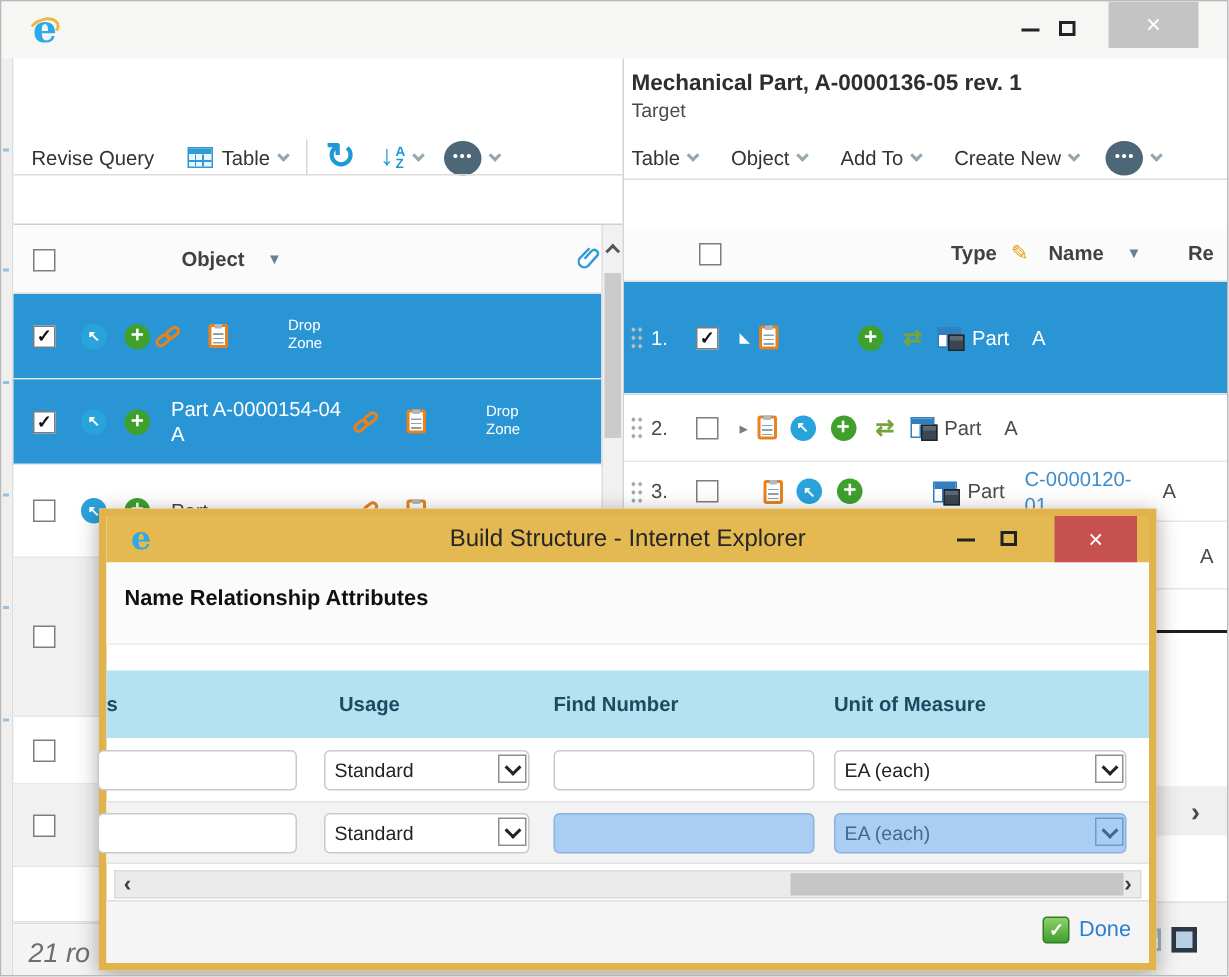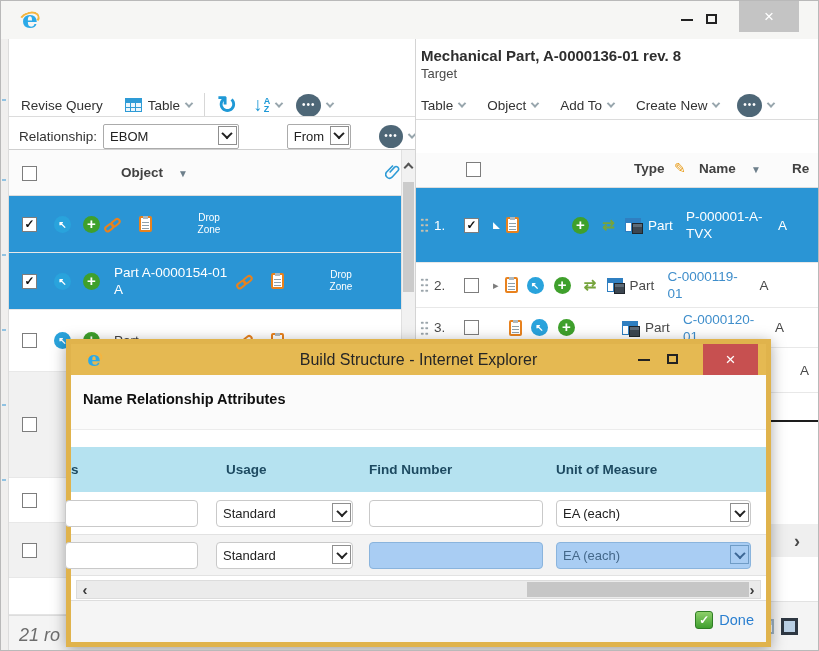--- a/index.html
+++ b/index.html
@@ -85,21 +85,21 @@
   .part-ic::after { content:""; position:absolute; right:-3px; bottom:-3px; width:9px; height:9px; background:#3c4650; border:1px solid #20262c; box-shadow:inset 0 3px 0 #5d6a76; }
 
   .pencil { color:#e8980f; font-size:14px; transform:rotate(0deg); }
   .drag-dots { width:9px; height:16px; background-image:radial-gradient(circle,#c9c1ae 1.2px,transparent 1.4px); background-size:4.5px 5.5px; flex:none; }
   .drag-dots.gray { background-image:radial-gradient(circle,#9aa4aa 1.2px,transparent 1.4px); }
 
   .vscroll { top:0; bottom:0; width:14px; background:#f1f1f1; border-left:1px solid #e0e0e0; }
   .vscroll .up { position:absolute; top:14px; left:3px; width:7px; height:7px; border-left:2px solid #555; border-top:2px solid #555; transform:rotate(45deg); }
   .vscroll .thumb { position:absolute; left:1px; right:1px; top:32px; height:110px; background:#cbcbcb; }
 
-  .dropzone { font-size:10px; line-height:12px; text-align:center; width:34px; flex:none; }
+  .dropzone { font-size:10px; line-height:12px; text-align:left; width:34px; flex:none; }
   .link { color:#3f8ecb; }
   .rownum { font-size:13.5px; width:20px; flex:none; }
   .tri-exp { color:#fff; font-size:9px; flex:none; }
   .tri-col { color:#7c7c7c; font-size:11px; flex:none; }
 
   .cell-text { font-size:13.5px; line-height:17px; }
 
   
   .modal { left:65px; top:338px; width:705px; height:308px; background:#fff; border:5px solid #e0b34c; box-shadow:0 3px 14px rgba(0,0,0,.35); z-index:10; }
   .modal-tb { position:absolute; left:0; top:0; right:0; height:31px; background:#e5b952; display:flex; align-items:center; }
@@ -177,33 +177,20 @@
         <span class="az">A<br>Z</span>
       </span>
       <span class="chev"></span>
     <span style="width:14px"></span>
     <span class="dots-circle"></span>
       <span class="chev"></span>
   </div>
 
   <div class="hline" style="top:77px;"></div>
 
-  <div class="abs filter-bar" style="left:10px;top:82px;height:30px;width:396px;">
-    <span>Relationship:</span>
-    <span class="sel" style="width:140px;margin-left:6px;">
-      <select><option>EBOM</option></select>
-      <span class="arrbox"></span>
-    </span>
-    <span class="sel" style="width:66px;margin-left:48px;">
-      <select><option>From</option></select>
-      <span class="arrbox"></span>
-    </span>
-    <span class="dots-circle" style="margin-left:28px;"></span>
-      <span class="chev"></span>
-  </div>
 
   <div class="hline" style="top:110px;background:#cfcfcf;"></div>
 
   <div class="abs" style="left:0;top:111px;width:392px;height:46px;background:#fbfbfb;border-bottom:1px solid #ddd;">
     <span class="cb abs" style="left:13px;top:16px;"></span>
     <span class="abs col-hdr" style="left:112px;top:15px;">Object</span>
     <span class="abs tri-down" style="left:164px;top:18px;">▼</span>
     <svg class="abs" style="left:376px;top:14px;" width="15" height="17" viewBox="0 0 16 18">
         <path d="M5 9 L10 3.5 a2.6 2.6 0 0 1 4 3.3 L7.5 14 a4 4 0 0 1-6-5.2 L8.5 1.5" fill="none" stroke="#2e9bd6" stroke-width="1.7"></path>
       </svg>
@@ -215,21 +202,21 @@
     <span class="circ-ic plus-ic" style="margin-left:12px;"></span>
     <span class="chain-ic" style="margin-left:2px;"><i></i><i></i></span>
     <span class="clip-ic" style="margin-left:18px;"></span>
     <span class="dropzone" style="margin-left:40px;">Drop Zone</span>
   </div>
 
   <div class="abs srow row-sel" style="left:0;top:214px;width:392px;height:57px;">
     <span class="cb" style="margin-left:13px;">✓</span>
     <span class="circ-ic go-ic" style="margin-left:17px;"></span>
     <span class="circ-ic plus-ic" style="margin-left:12px;"></span>
-    <span class="cell-text" style="margin-left:14px;width:118px;">Part A-0000154-01 A</span>
+    <span class="cell-text" style="margin-left:14px;width:118px;">Part A-0000154-04 A</span>
     <span class="chain-ic" style="margin-left:2px;"><i></i><i></i></span>
     <span class="clip-ic" style="margin-left:18px;"></span>
     <span class="dropzone" style="margin-left:40px;">Drop Zone</span>
   </div>
 
   <div class="abs srow" style="left:0;top:271px;width:392px;height:62px;color:#444;">
     <span class="cb" style="margin-left:13px;"></span>
     <span class="circ-ic go-ic" style="margin-left:17px;"></span>
     <span class="circ-ic plus-ic" style="margin-left:12px;"></span>
     <span class="cell-text" style="margin-left:14px;width:118px;">Part</span>
@@ -254,21 +241,21 @@
     <span class="thumb"></span>
   </div>
 
   <div class="abs" style="left:0;top:576px;width:406px;height:37px;background:#f4f4f4;border-top:1px solid #ddd;">
     <span class="abs" style="left:10px;top:9px;font-size:18px;font-style:italic;color:#6d6d6d;">21 ro</span>
   </div>
 </div>
 
 <div class="abs panel-right">
   <div class="abs" style="left:5px;top:8px;">
-    <div class="pane-title">Mechanical Part, A-0000136-01 rev. 8</div>
+    <div class="pane-title">Mechanical Part, A-0000136-05 rev. 1</div>
     <div class="pane-sub">Target</div>
   </div>
 
   <div class="abs toolbar" style="left:5px;top:53px;height:26px;">
     <span class="tb-item">Table</span>
       <span class="chev"></span>
     <span style="width:22px"></span>
     <span class="tb-item">Object</span>
       <span class="chev"></span>
     <span style="width:22px"></span>
@@ -296,36 +283,34 @@
   <div class="abs srow row-sel" style="left:0;top:149px;width:405px;height:75px;">
     <span class="drag-dots" style="margin-left:4px;"></span>
     <span class="rownum" style="margin-left:5px;">1.</span>
     <span class="cb" style="margin-left:10px;">✓</span>
     <span class="tri-exp" style="margin-left:14px;">◣</span>
     <span class="clip-ic" style="margin-left:6px;"></span>
     <span class="circ-ic plus-ic" style="margin-left:53px;"></span>
     <span class="circ-ic sync-sm" style="margin-left:11px;"></span>
     <span class="part-ic" style="margin-left:8px;"></span>
     <span class="cell-text" style="margin-left:7px;width:32px;">Part</span>
-    <span class="cell-text" style="margin-left:6px;width:84px;">P-000001-A-TVX</span>
     <span class="cell-text" style="margin-left:8px;">A</span>
   </div>
 
   <div class="abs srow" style="left:0;top:224px;width:405px;height:45px;color:#4a4a4a;">
     <span class="drag-dots gray" style="margin-left:4px;"></span>
     <span class="rownum" style="margin-left:5px;">2.</span>
     <span class="cb" style="margin-left:10px;"></span>
     <span class="tri-col" style="margin-left:14px;">▸</span>
     <span class="clip-ic" style="margin-left:6px;"></span>
     <span class="circ-ic go-ic" style="margin-left:9px;"></span>
     <span class="circ-ic plus-ic" style="margin-left:10px;"></span>
     <span class="circ-ic sync-sm" style="margin-left:11px;"></span>
     <span class="part-ic" style="margin-left:8px;"></span>
     <span class="cell-text" style="margin-left:7px;width:32px;">Part</span>
-    <span class="cell-text link" style="margin-left:6px;width:84px;">C-0000119-01</span>
     <span class="cell-text" style="margin-left:8px;">A</span>
   </div>
 
   <div class="abs srow" style="left:0;top:269px;width:405px;height:40px;color:#4a4a4a;">
     <span class="drag-dots gray" style="margin-left:4px;"></span>
     <span class="rownum" style="margin-left:5px;">3.</span>
     <span class="cb" style="margin-left:10px;"></span>
     <span class="clip-ic" style="margin-left:30px;"></span>
     <span class="circ-ic go-ic" style="margin-left:9px;"></span>
     <span class="circ-ic plus-ic" style="margin-left:10px;"></span>

